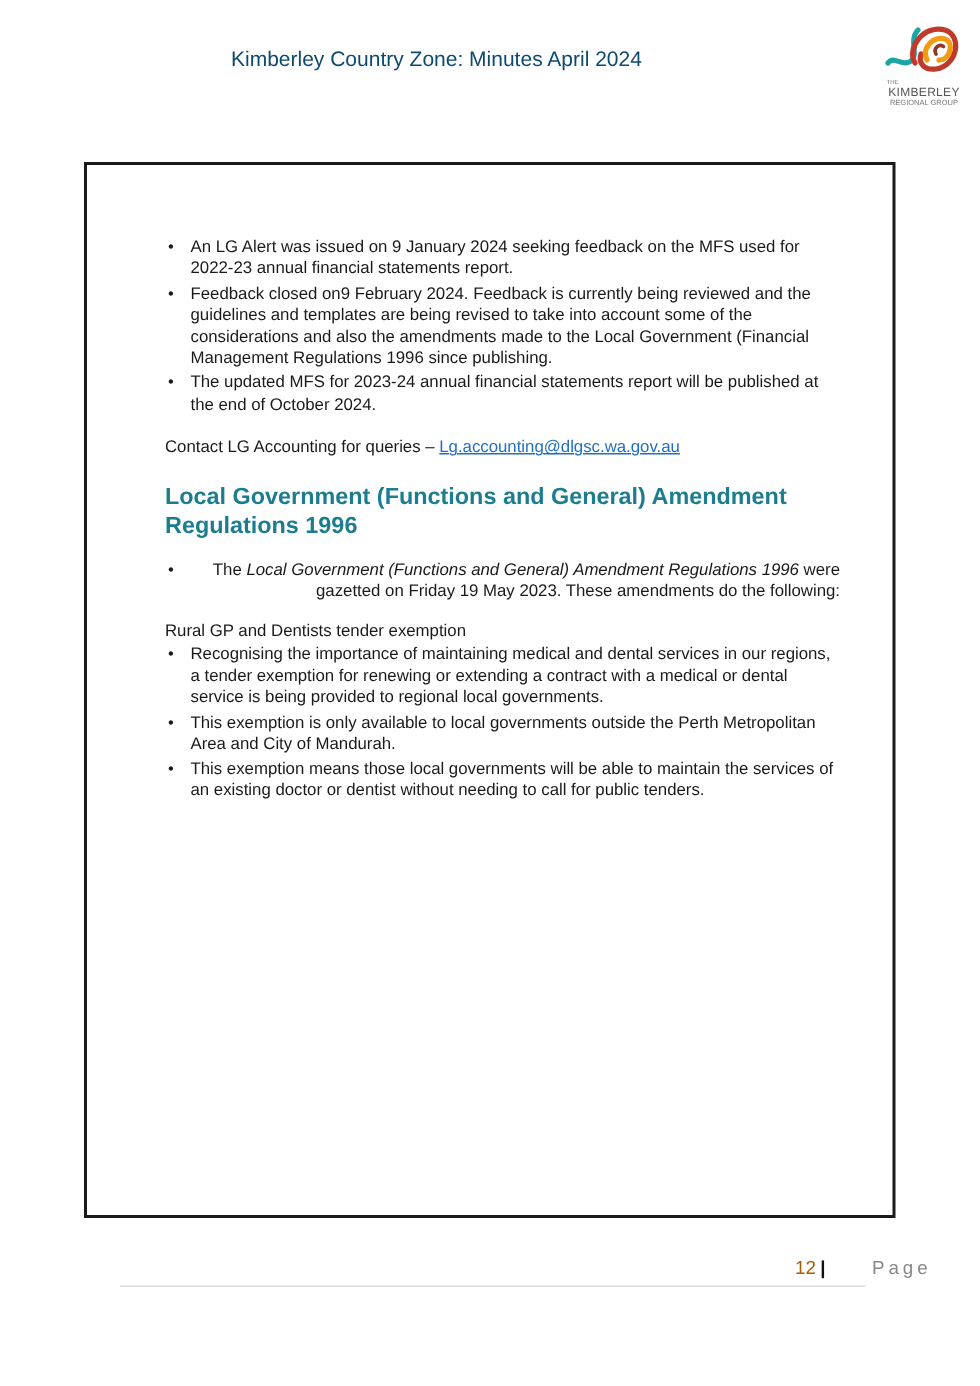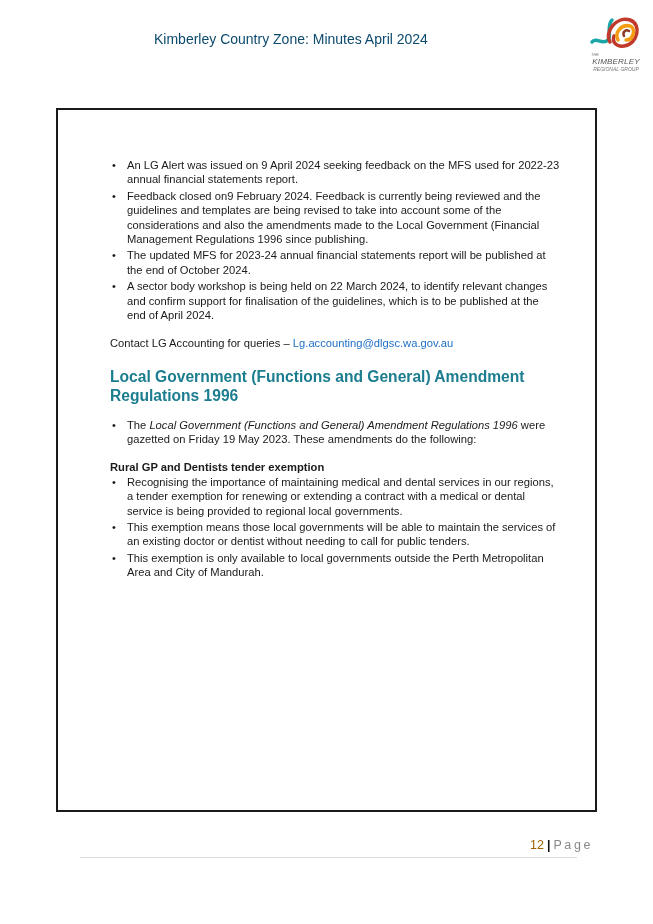--- a/index.html
+++ b/index.html
@@ -1,39 +1,39 @@
 <!DOCTYPE html>
 <html><head>
   <meta charset="utf-8">
   <style>
     html, body { margin: 0; padding: 0; background: #ffffff; }
     body { width: 653px; height: 924px; position: relative; overflow: hidden;
       font-family: "Liberation Sans", sans-serif; color: #1a1a1a; }
     .header-title { position: absolute; left: 154px; top: 31px; font-size: 14px; color: #0c4a6e; }
-    .logo { position: absolute; left: 586px; top: 12px; width: 60px; height: 66px; font-style: italic; }
+    .logo { position: absolute; left: 586px; top: 12px; width: 60px; height: 66px; }
     .logo svg { width: 60px; height: 42px; display: block; }
     .logo-text { position: absolute; left: 0; top: 40px; width: 60px; text-align: center; }
     .logo-the { font-size: 4px; color: #777; text-align: left; padding-left: 5px; line-height: 5px; }
     .logo-k { font-size: 8px; color: #555; letter-spacing: 0.2px; line-height: 9px; }
     .logo-rg { font-size: 5px; color: #777; line-height: 6px; }
     .frame { position: absolute; left: 56px; top: 108px; width: 541px; height: 704px;
       border: 2px solid #1a1a1a; box-sizing: border-box; }
     .content { position: absolute; left: 110px; top: 158px; width: 450px; font-size: 11.2px; line-height: 14.4px; }
     ul { margin: 0; padding: 0; list-style: none; }
     li { position: relative; padding-left: 17px; margin-bottom: 2px; }
     li::before { content: "\2022"; position: absolute; left: 2px; top: 0; font-size: 11px; }
     .contact { margin-top: 14px; }
-    .contact a { color: #1f6fc5; }
+    .contact a { color: #1f6fc5; text-decoration: underline; }
     h2 { margin: 16px 0 0 0; color: #1b7d8f; font-size: 15.6px; line-height: 19px; font-weight: bold; }
-    .intro { margin-top: 13px; }
-    h3 { margin: 13px 0 1px 0; font-size: 11.2px; line-height: 14px; font-weight: bold; }
+    .intro { margin-top: 13px; text-align: right; }
+    h3 { margin: 13px 0 1px 0; font-size: 11.2px; line-height: 14px; font-weight: normal; }
     .footer-page { position: absolute; left: 530px; top: 838px; font-size: 12.5px; }
     .footer-page .num { color: #a16207; }
     .footer-page .sep { color: #111; font-weight: bold; margin: 0 3px; }
-    .footer-page .word { color: #888; letter-spacing: 2.6px; }
+    .footer-page .word { color: #888; letter-spacing: 2.6px; margin-left: 28px; }
     .footer-rule { position: absolute; left: 80px; top: 857px; width: 497px; height: 1px; background: #dcdcdc; }
   </style>
 </head>
 <body>
 
 <div class="header-title">Kimberley Country Zone: Minutes April 2024</div>
 
 <div class="logo">
   <svg viewBox="0 0 60 42">
     <path d="M6 30 C 10 24, 16 34, 22 28 C 26 24, 20 14, 26 8" stroke="#1aa6a6" stroke-width="3.5" fill="none" stroke-linecap="round"></path>
@@ -45,41 +45,40 @@
     <div class="logo-the">THE</div>
     <div class="logo-k">KIMBERLEY</div>
     <div class="logo-rg">REGIONAL GROUP</div>
   </div>
 </div>
 
 <div class="frame"></div>
 
 <div class="content">
   <ul>
-    <li>An LG Alert was issued on 9 April 2024 seeking feedback on the MFS used for 2022-23 annual financial statements report.</li>
+    <li>An LG Alert was issued on 9 January 2024 seeking feedback on the MFS used for 2022-23 annual financial statements report.</li>
     <li>Feedback closed  on9 February 2024. Feedback is currently being reviewed and the guidelines and templates are being revised to take into account some of the considerations and also the amendments made to the Local Government (Financial Management Regulations 1996 since publishing.</li>
     <li>The updated MFS for 2023-24 annual financial statements report will be published at the end of October 2024.</li>
-    <li>A sector body workshop is being held on 22 March 2024, to identify relevant changes and confirm support for finalisation of the guidelines, which is to be published at the end of April 2024.</li>
   </ul>
 
   <div class="contact">
     <span>Contact LG Accounting for queries – </span><a>Lg.accounting@dlgsc.wa.gov.au</a>
   </div>
 
   <h2>Local Government (Functions and General) Amendment Regulations 1996</h2>
 
   <ul class="intro">
     <li><span>The </span><em>Local Government (Functions and General) Amendment Regulations 1996</em><span> were gazetted on Friday 19 May 2023. These amendments do the following:</span></li>
   </ul>
 
   <h3>Rural GP and Dentists tender exemption</h3>
   <ul>
     <li>Recognising the importance of maintaining medical and dental services in our regions, a tender exemption for renewing or extending a contract with a medical or dental service is being provided to regional local governments.</li>
+    <li>This exemption is only available to local governments outside the Perth Metropolitan Area and City of Mandurah.</li>
     <li>This exemption means those local governments will be able to maintain the services of an existing doctor or dentist without needing to call for public tenders.</li>
-    <li>This exemption is only available to local governments outside the Perth Metropolitan Area and City of Mandurah.</li>
   </ul>
 
 </div>
 
 <div class="footer-page">
   <span class="num">12</span><span class="sep">|</span><span class="word">Page</span>
 </div>
 <div class="footer-rule"></div>
 
 </body></html>

